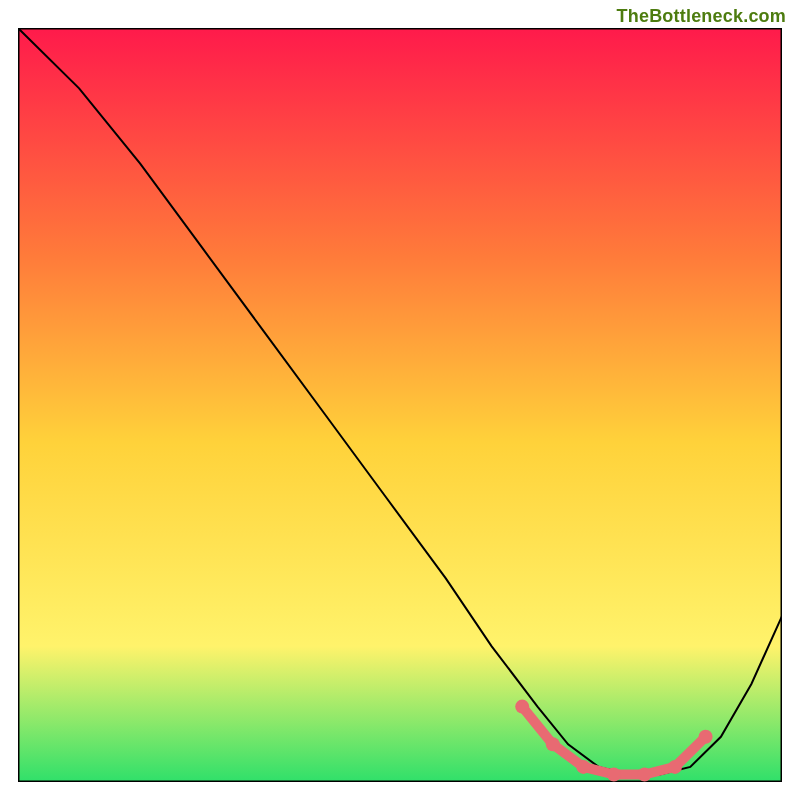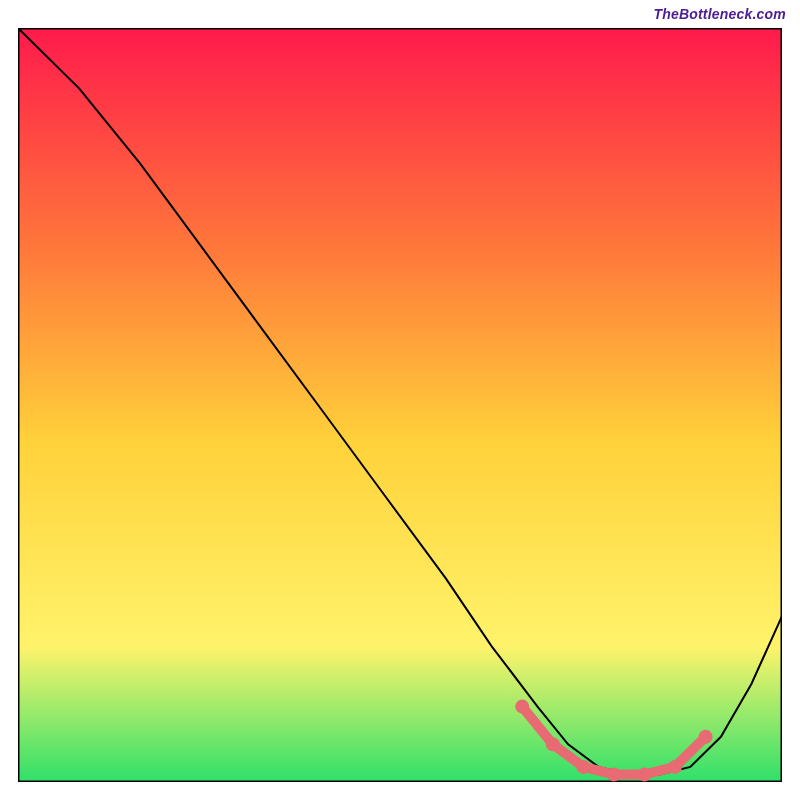--- a/index.html
+++ b/index.html
@@ -13,26 +13,25 @@
   }
   .stage {
     position: relative;
     width: 800px;
     height: 800px;
   }
   .watermark {
     position: absolute;
     top: 6px;
     right: 14px;
-    font-size: 14px;
+    font-size: 18px;
     font-weight: 600;
-    color: #4c1d95;
+    color: #4d7c0f;
     letter-spacing: 0.2px;
     user-select: none;
-    font-style: italic;
   }
   .plot {
     position: absolute;
     left: 18px;
     top: 28px;
     width: 764px;
     height: 754px;
   }
   svg {
     display: block;

